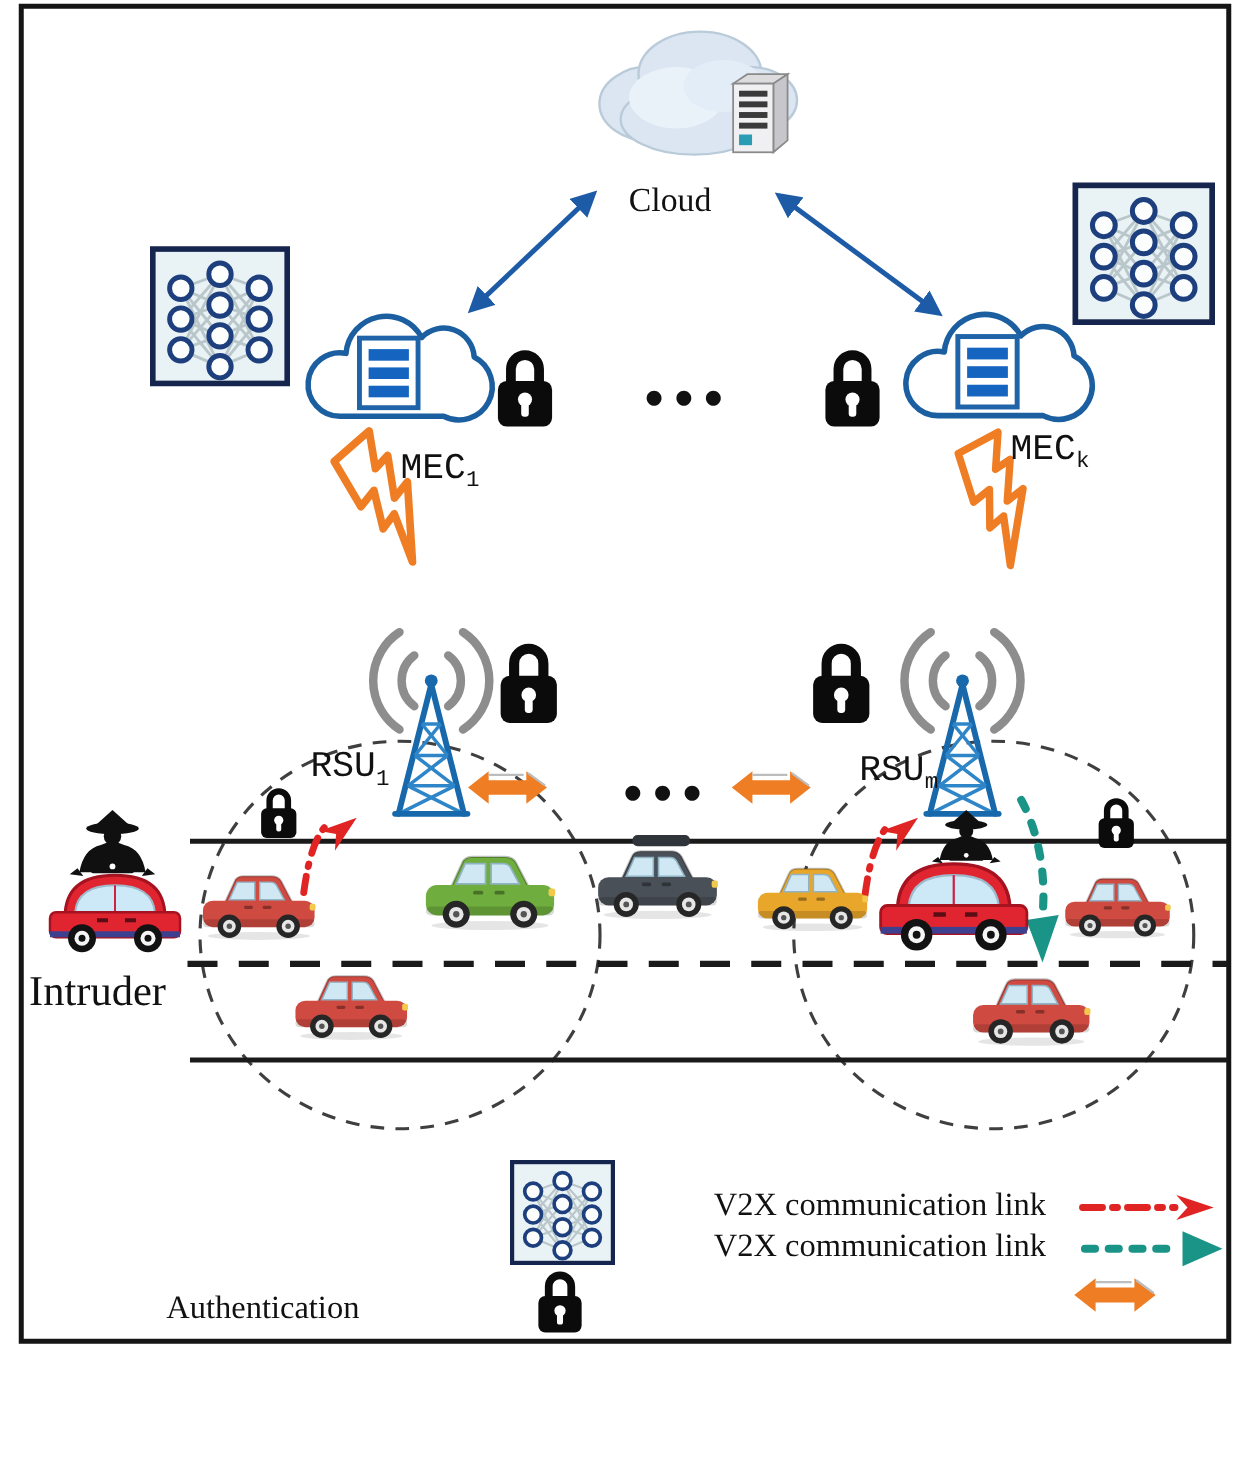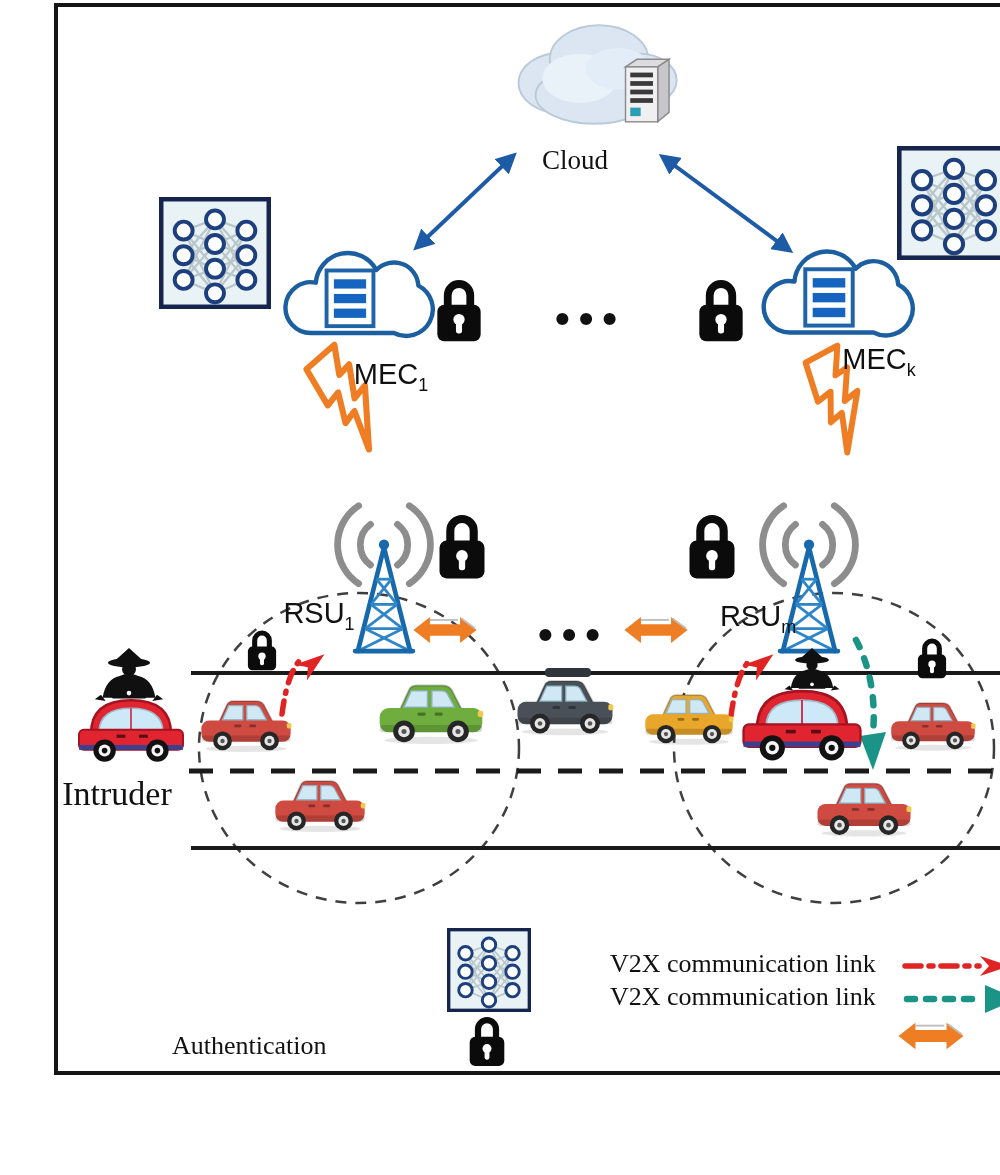--- a/index.html
+++ b/index.html
@@ -1,22 +1,22 @@
 <!DOCTYPE html>
 <html><head>
 <meta charset="utf-8">
 <style>
   html,body{margin:0;padding:0;}
   body{width:1000px;height:1175px;position:relative;background:#fff;overflow:hidden;
        font-family:"Liberation Serif",serif;color:#111;}
-  #stage{position:absolute;left:0;top:0;width:875px;height:1175px;margin-left:39px;}
+  #stage{position:absolute;left:0;top:0;width:875px;height:1175px;}
   svg.canvas{position:absolute;left:0;top:0;}
   .lbl{position:absolute;white-space:nowrap;line-height:1.1;}
   .serif{font-family:"Liberation Serif",serif;}
-  .sans{font-family:Liberation Sans, sans-serif;}
+  .sans{font-family:Liberation Mono, monospace;}
   .ctr{transform:translateX(-50%);}
   .lbl sub{font-size:0.62em;}
   .lbl-cloud{left:536px;top:146px;font-size:27px;}
   .lbl-mec1{left:352px;top:359px;font-size:29px;}
   .lbl-meck{left:840px;top:344px;font-size:29px;}
   .lbl-rsu1{left:280px;top:598px;font-size:29px;}
   .lbl-rsum{left:719px;top:601px;font-size:29px;text-align:right;}
   .lbl-intruder{left:78px;top:775px;font-size:34px;text-align:right;}
   .dots{position:absolute;font-weight:700;font-size:34px;letter-spacing:2px;color:#111;
         font-family:"DejaVu Sans",sans-serif;}

